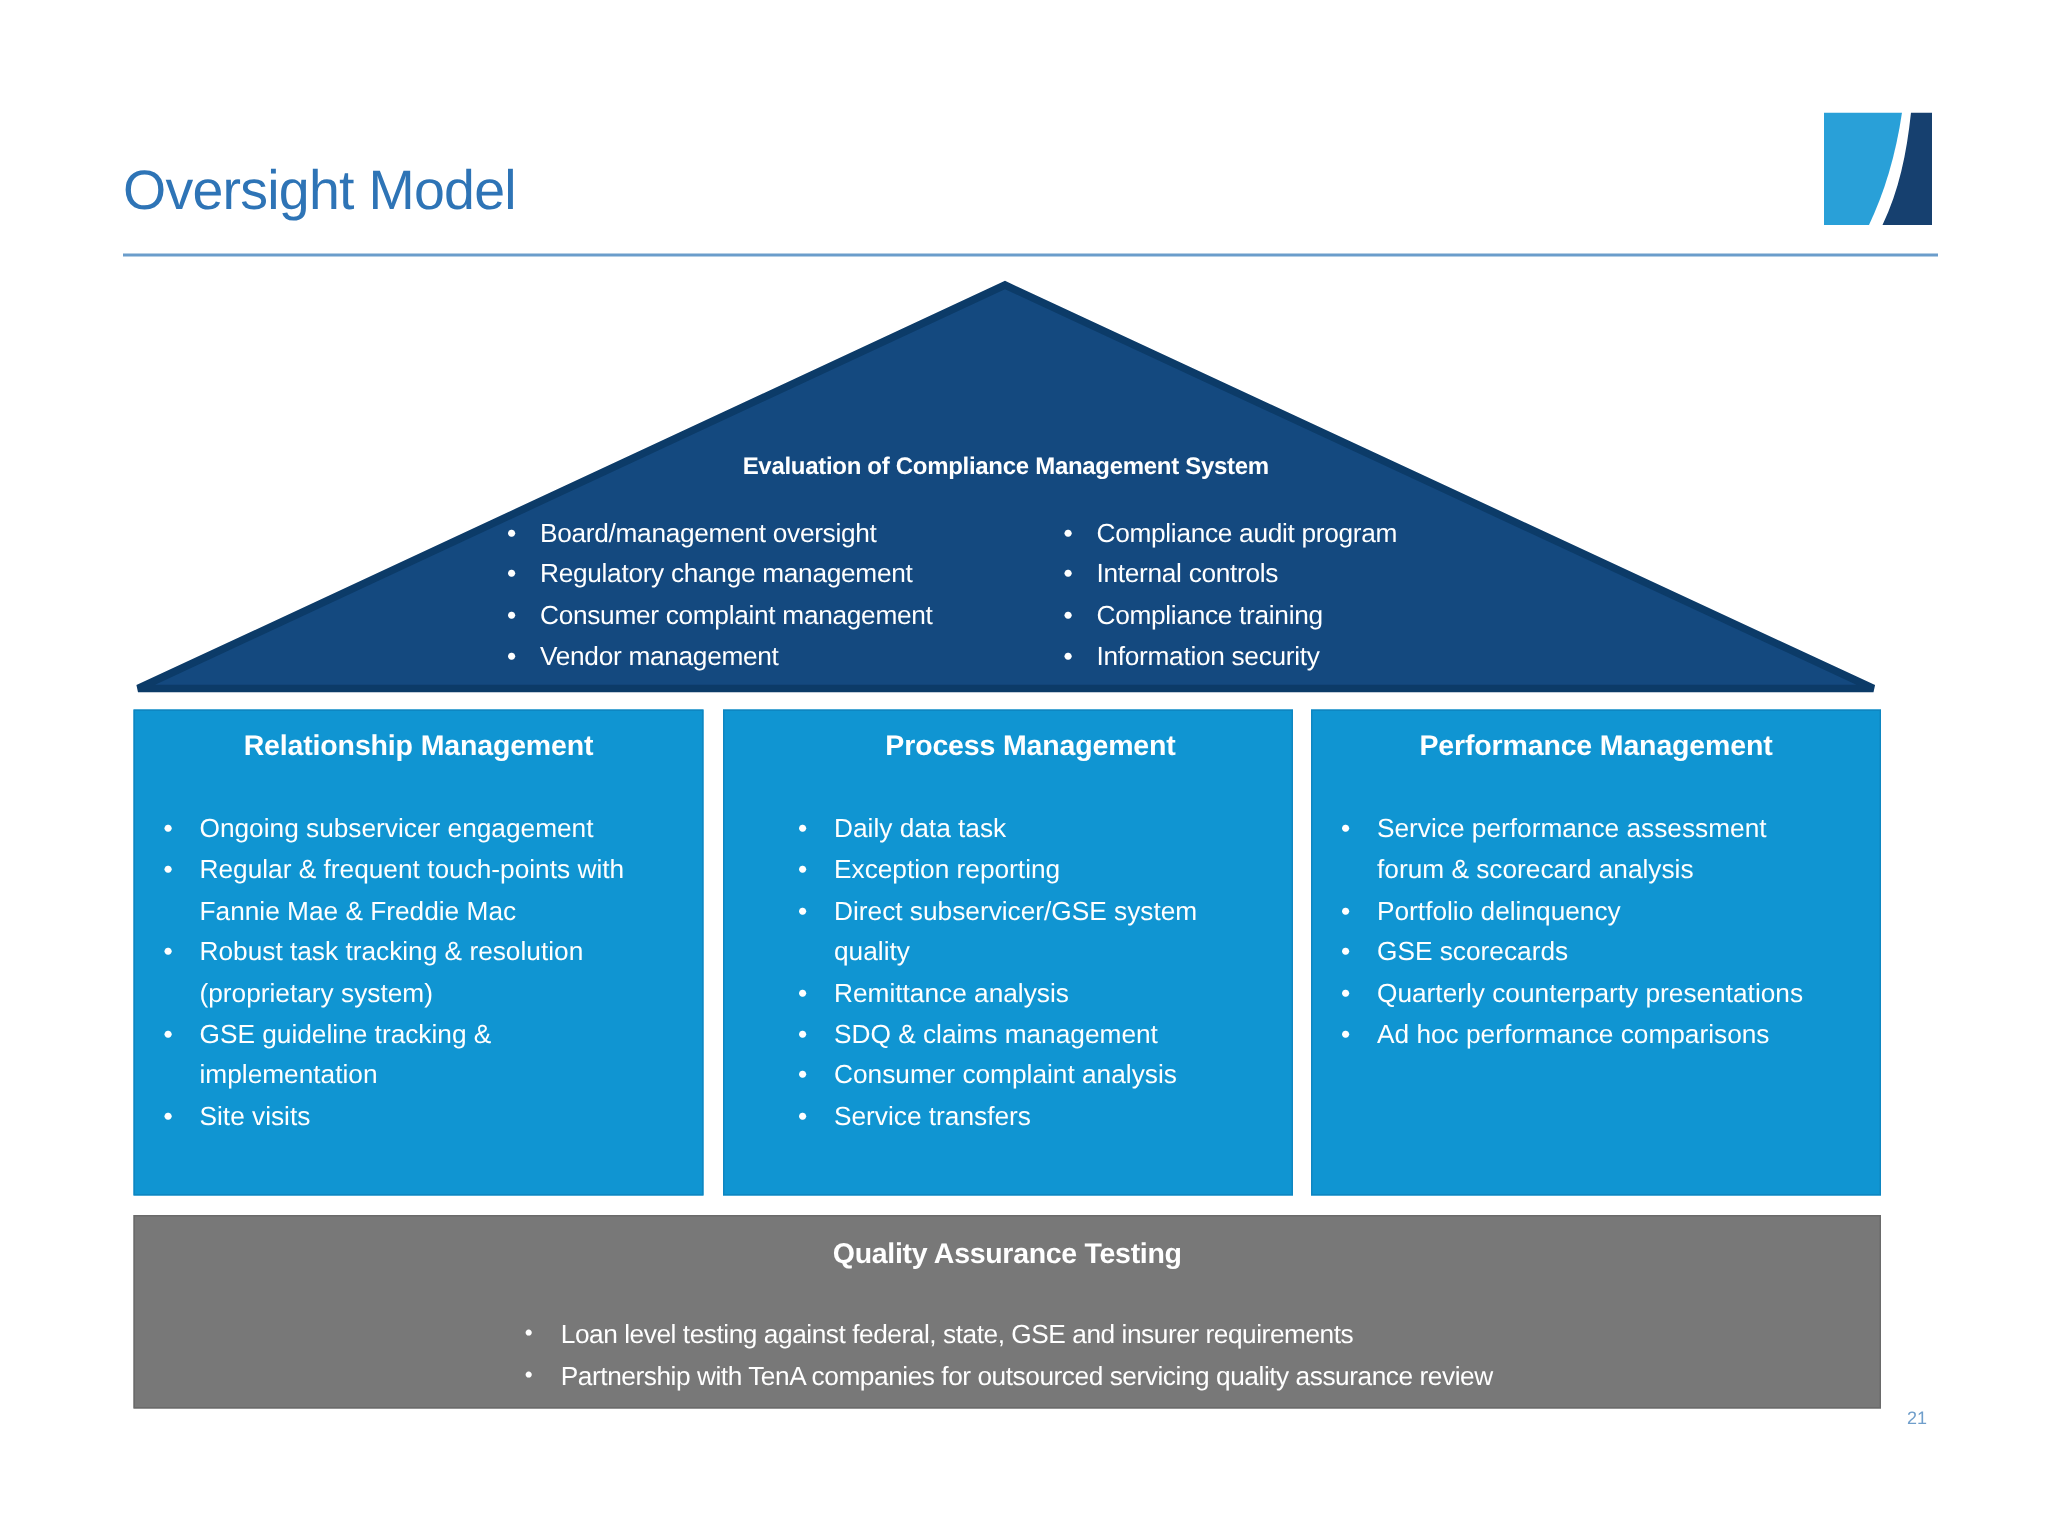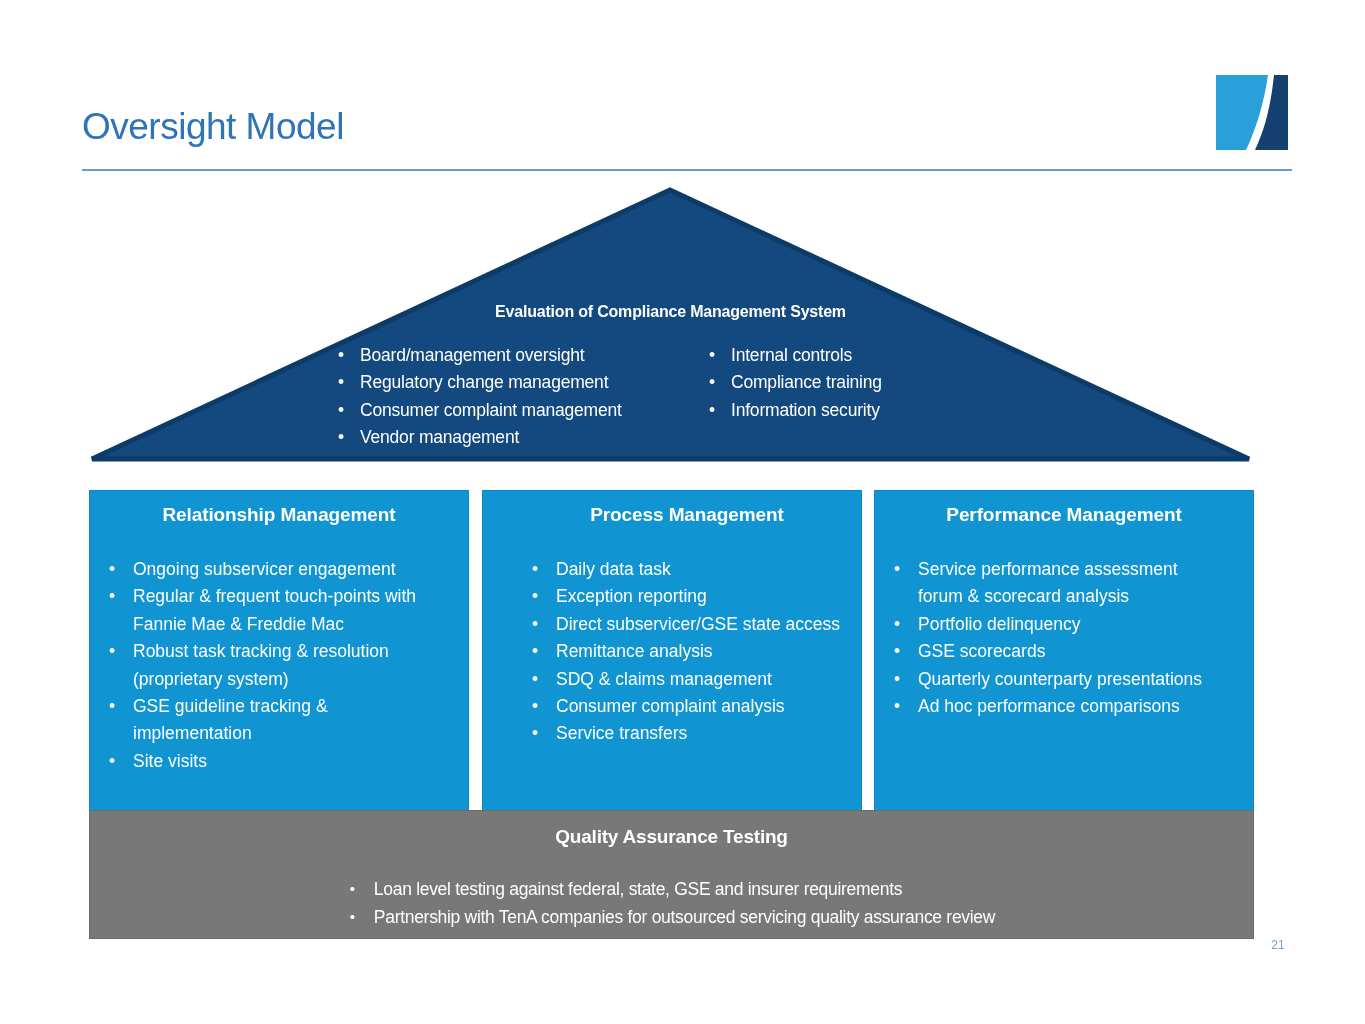--- a/index.html
+++ b/index.html
@@ -42,21 +42,21 @@
   .pyr-col.right{left:619px;}
   .pyr-col li{
     position:relative;padding-left:24px;color:var(--bullet-text);
     font-size:17.5px;line-height:27.3px;letter-spacing:-0.2px;white-space:nowrap;
   }
   .pyr-col li::before{content:"\2022";position:absolute;left:2px;}
 
   
   .box{
     position:absolute;top:473px;width:380px;height:324px;
-    background:var(--box-blue);border:1.5px solid var(--box-blue-border);margin-top:17px;
+    background:var(--box-blue);border:1.5px solid var(--box-blue-border);
   }
   .box.b1{left:89px;} .box.b2{left:482px;padding-left:30px;} .box.b3{left:874px;}
   .box-title{
     margin-top:12px;text-align:center;color:var(--bullet-text);
     font-size:19px;font-weight:700;line-height:24px;letter-spacing:-0.1px;
   }
   .box ul{list-style:none;margin:29px 10px 0 16px;}
   .box ul li{
     position:relative;padding-left:27px;max-width:330px;
     color:var(--bullet-text);font-size:17.5px;line-height:27.4px;
@@ -105,20 +105,21 @@
       <polygon points="582,4 4,273 1161,273" style="fill:var(--pyramid-fill);stroke:var(--pyramid-border);stroke-width:5"></polygon>
     </svg>
     <div class="pyramid-title">Evaluation of Compliance Management System</div>
     <ul class="pyr-col left">
       <li>Board/management oversight</li>
       <li>Regulatory change management</li>
       <li>Consumer complaint management</li>
       <li>Vendor management</li>
     </ul>
     <ul class="pyr-col right">
+      <li>Compliance audit program</li>
       <li>Internal controls</li>
       <li>Compliance training</li>
       <li>Information security</li>
     </ul>
   </div>
 
   <div class="box b1">
     <div class="box-title">Relationship Management</div>
     <ul>
       <li>Ongoing subservicer engagement</li>
@@ -127,21 +128,21 @@
       <li>GSE guideline tracking &amp; implementation</li>
       <li>Site visits</li>
     </ul>
   </div>
 
   <div class="box b2">
     <div class="box-title">Process Management</div>
     <ul>
       <li>Daily data task</li>
       <li>Exception reporting</li>
-      <li>Direct subservicer/GSE state access</li>
+      <li>Direct subservicer/GSE system quality</li>
       <li>Remittance analysis</li>
       <li>SDQ &amp; claims management</li>
       <li>Consumer complaint analysis</li>
       <li>Service transfers</li>
     </ul>
   </div>
 
   <div class="box b3">
     <div class="box-title">Performance Management</div>
     <ul>

